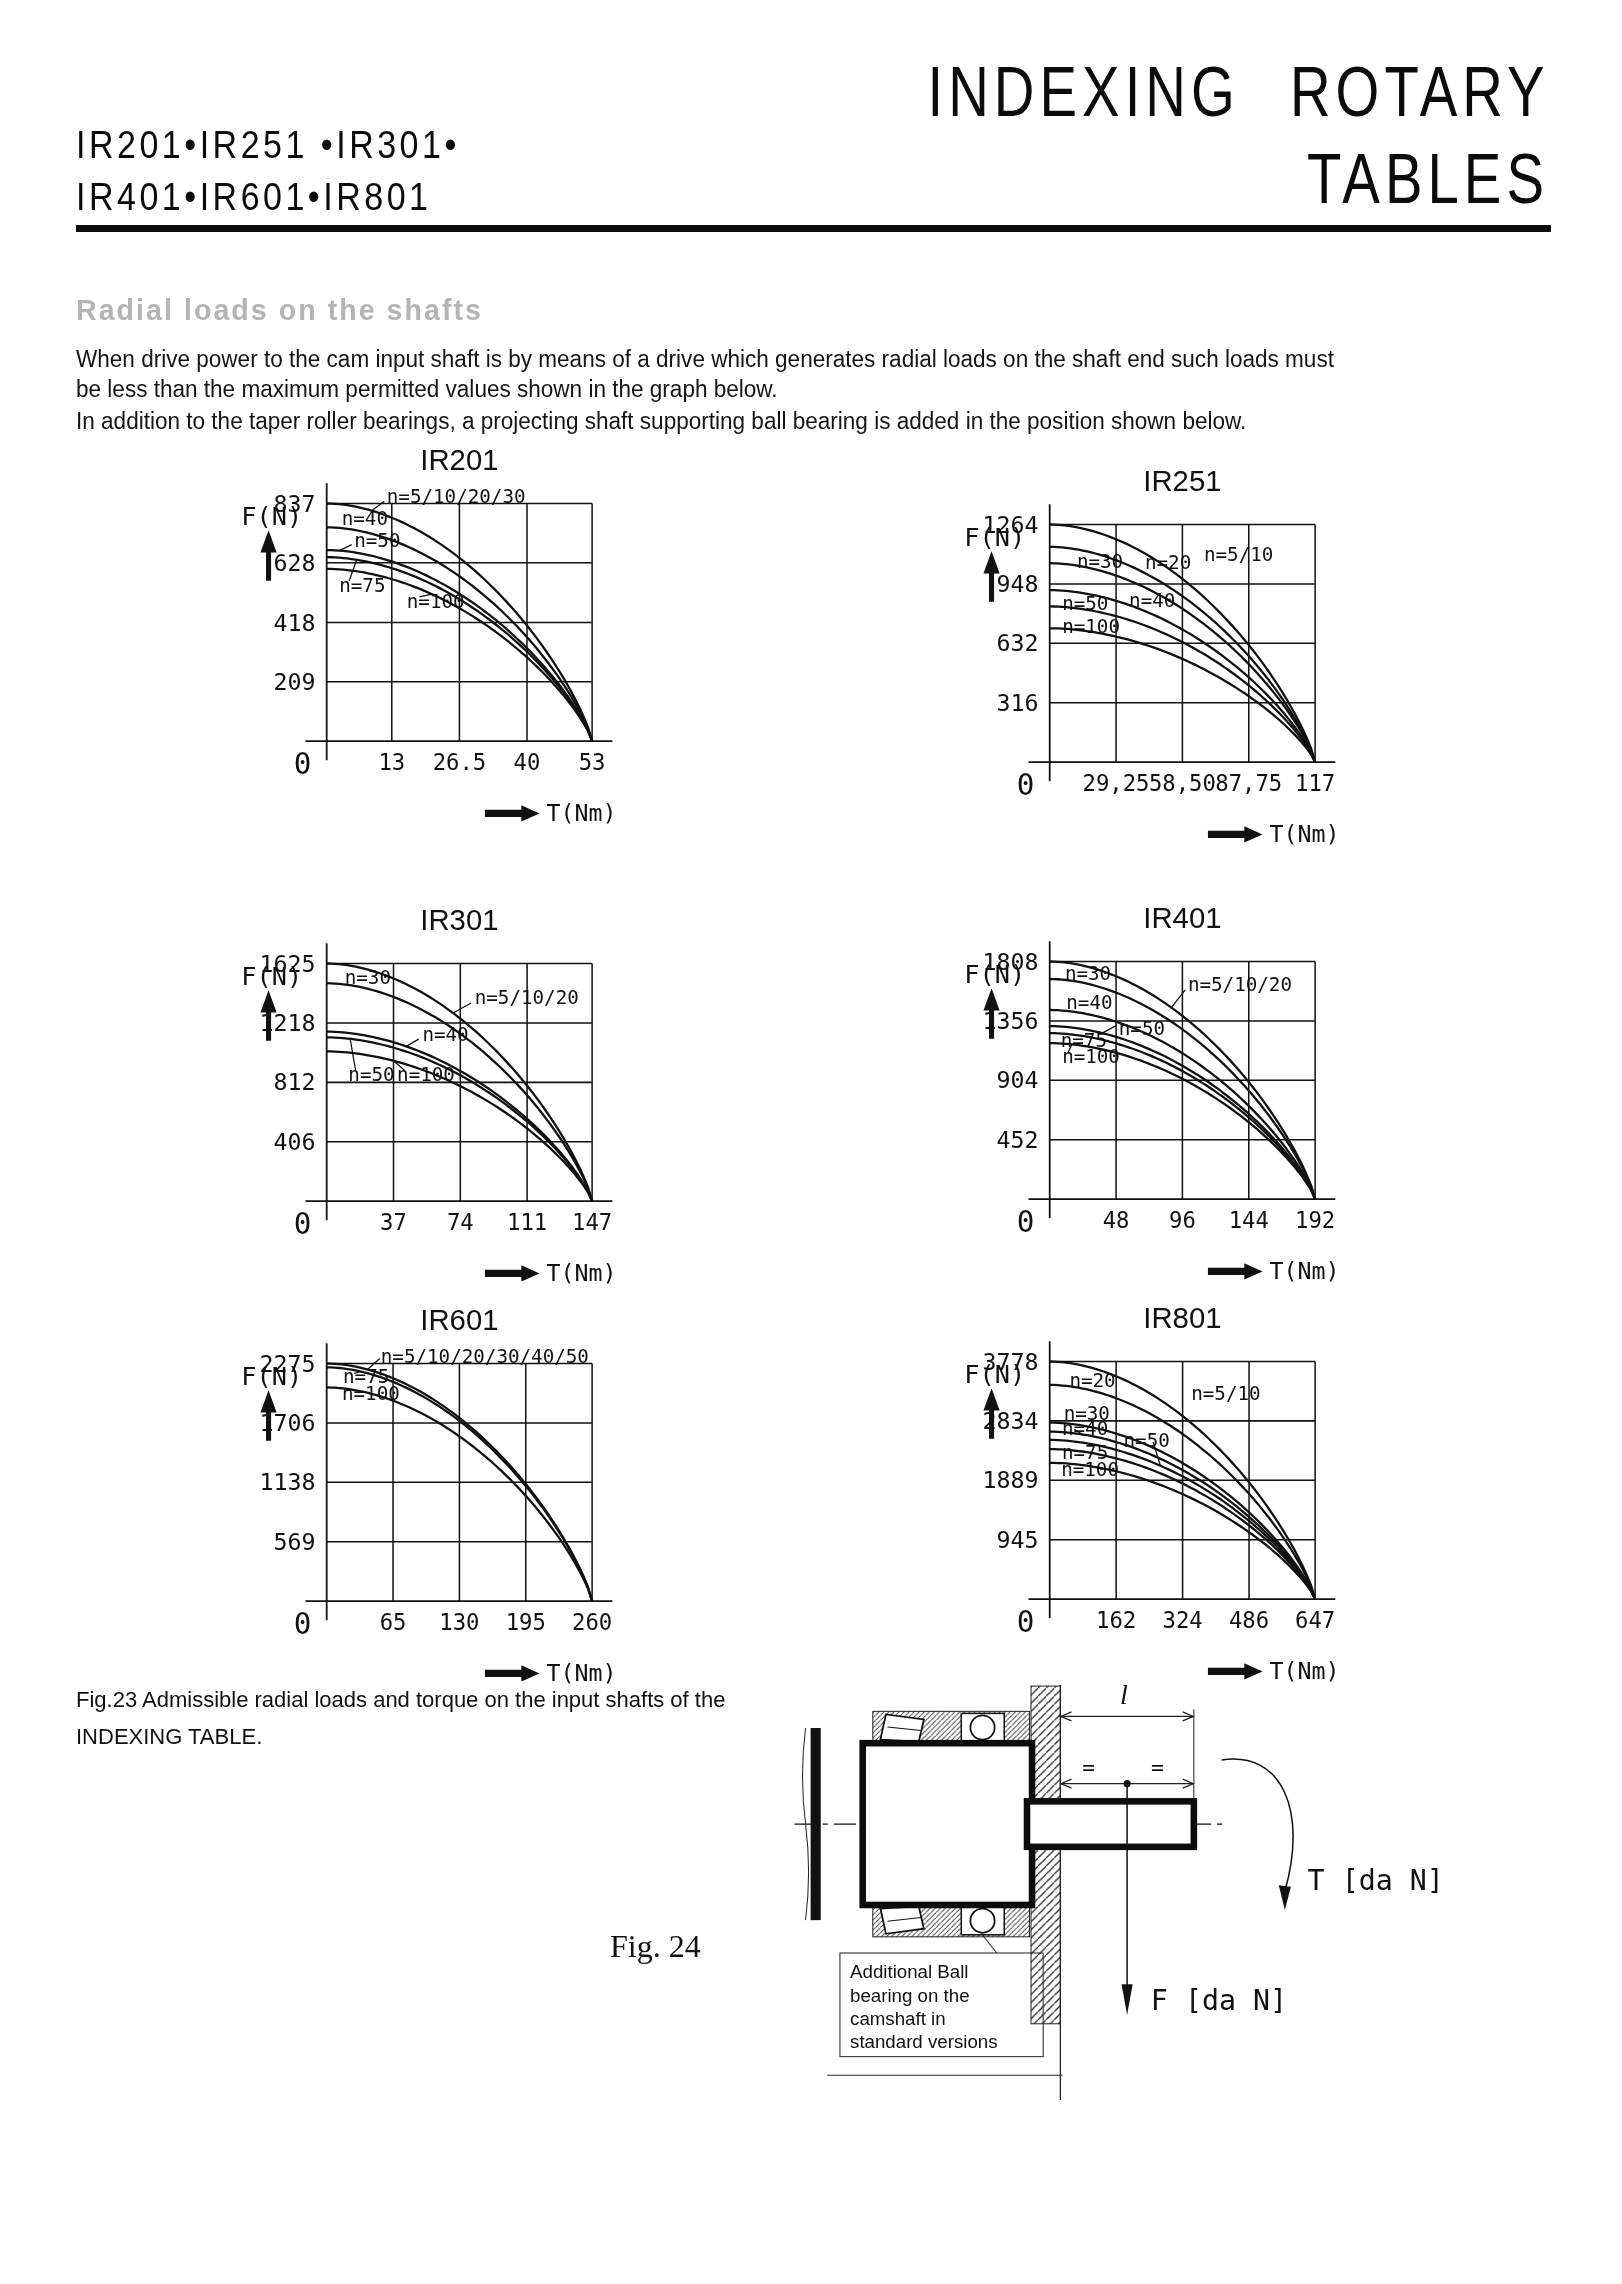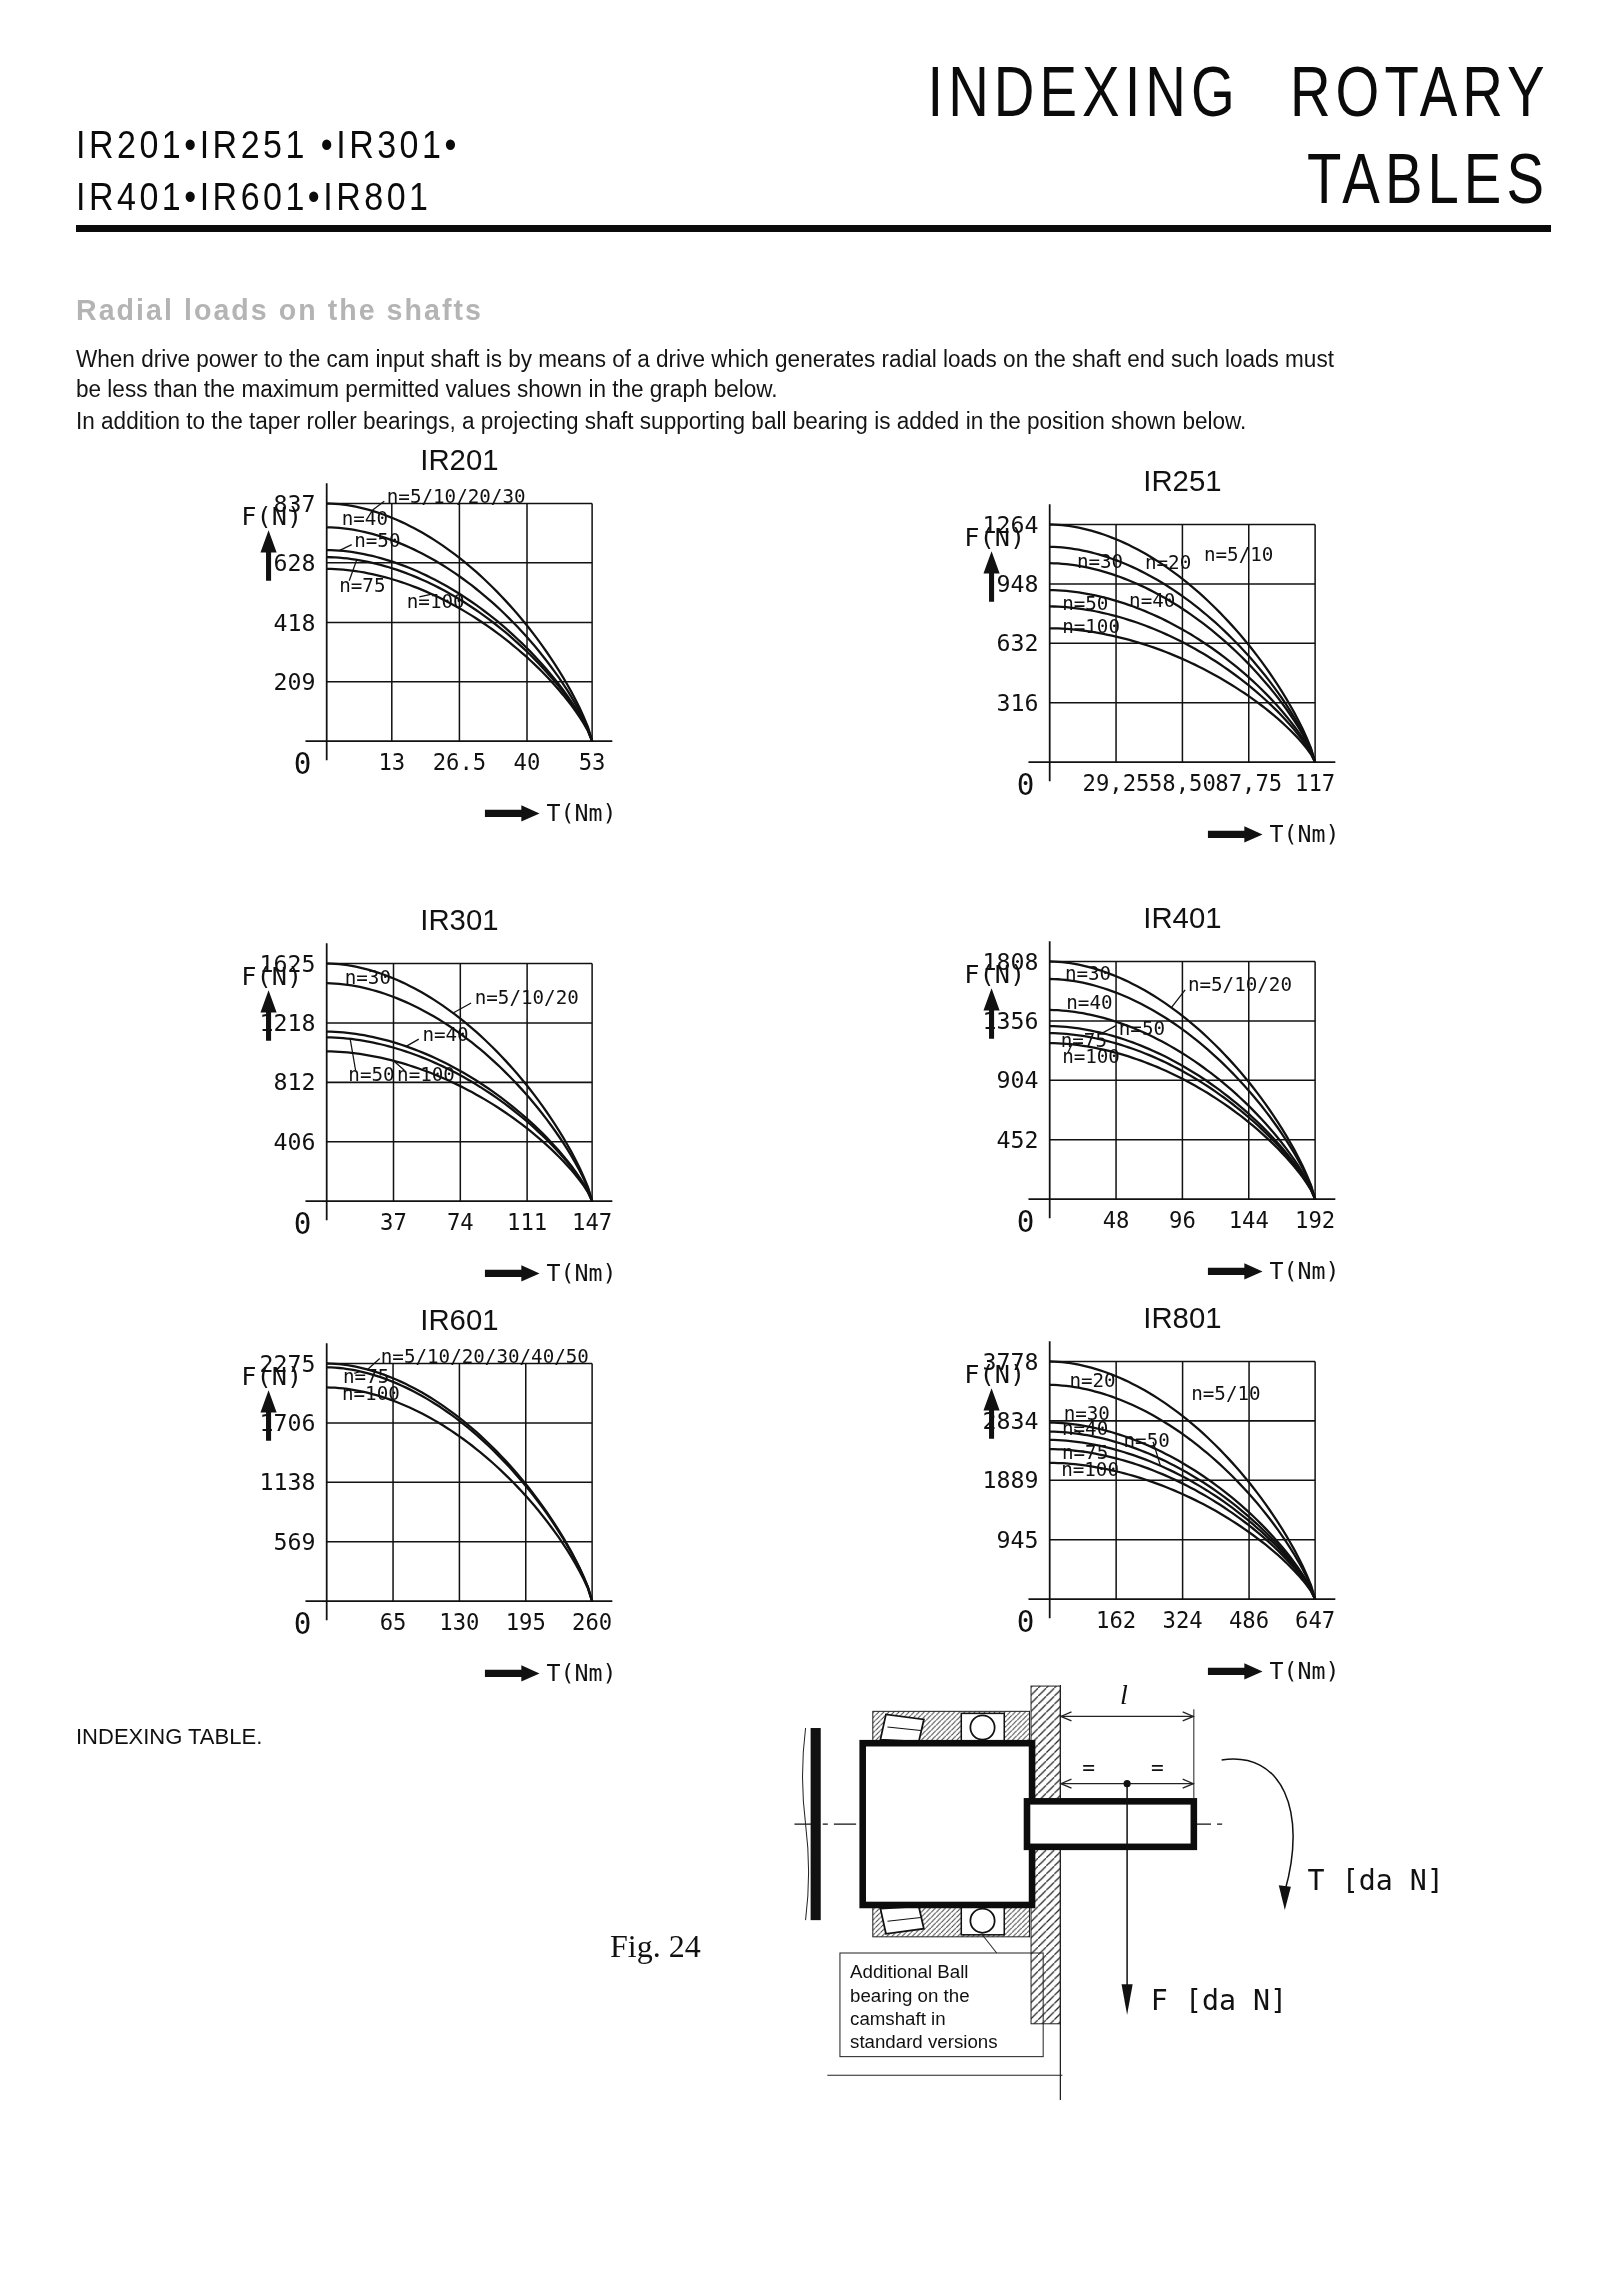--- a/index.html
+++ b/index.html
@@ -285,20 +285,21 @@
         <text x="253.94899536321483" y="175.07252514557968" font-size="38" text-anchor="start">n=20</text>
         <text x="242.5888717156105" y="241.00688194812068" font-size="38" text-anchor="start">n=30</text>
         <text x="239.34312210200926" y="269.61990471148755" font-size="38" text-anchor="start">n=40</text>
         <line x1="263.6862442040185" y1="259.1079936474325" x2="279.91499227202473" y2="269.26687642117815" stroke="#111" stroke-width="2.5"></line>
         <text x="361.0587326120557" y="293.25674960296453" font-size="38" text-anchor="start">n=50</text>
         <line x1="419.48222565687786" y1="283.9888830068819" x2="434.08809891808346" y2="331.2253050429278" stroke="#111" stroke-width="2.5"></line>
         <text x="239.34312210200926" y="318.137638962414" font-size="38" text-anchor="start">n=75</text>
         <text x="237.72024729520865" y="351.72683959767073" font-size="38" text-anchor="start">n=100</text>
       </svg></div>
 
+  <div class="abs caption" style="top:1687px;">Fig.23 Admissible radial loads and torque on the input shafts of the</div>
   <div class="abs caption" style="top:1724px;text-align:center;">INDEXING TABLE.</div>
 
   <div class="abs fig24label">Fig. 24</div>
 
   <svg class="abs" style="left:779px;top:1680px;" width="678" height="455" viewBox="0 0 1340 900">
     <defs>
       <pattern id="hatch" patternUnits="userSpaceOnUse" width="16" height="16">
         <path d="M0,16 L16,0" stroke="#222" stroke-width="2.4" fill="none"></path>
       </pattern>
       <pattern id="hatch2" patternUnits="userSpaceOnUse" width="10" height="10">

